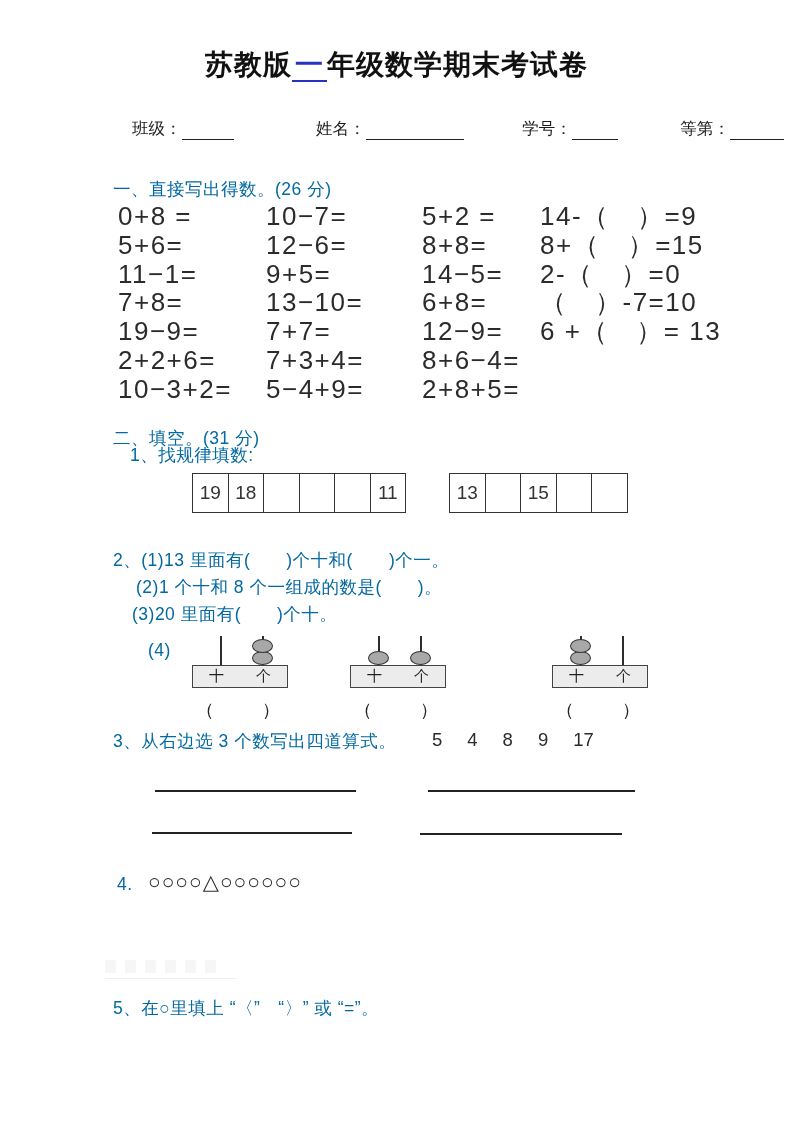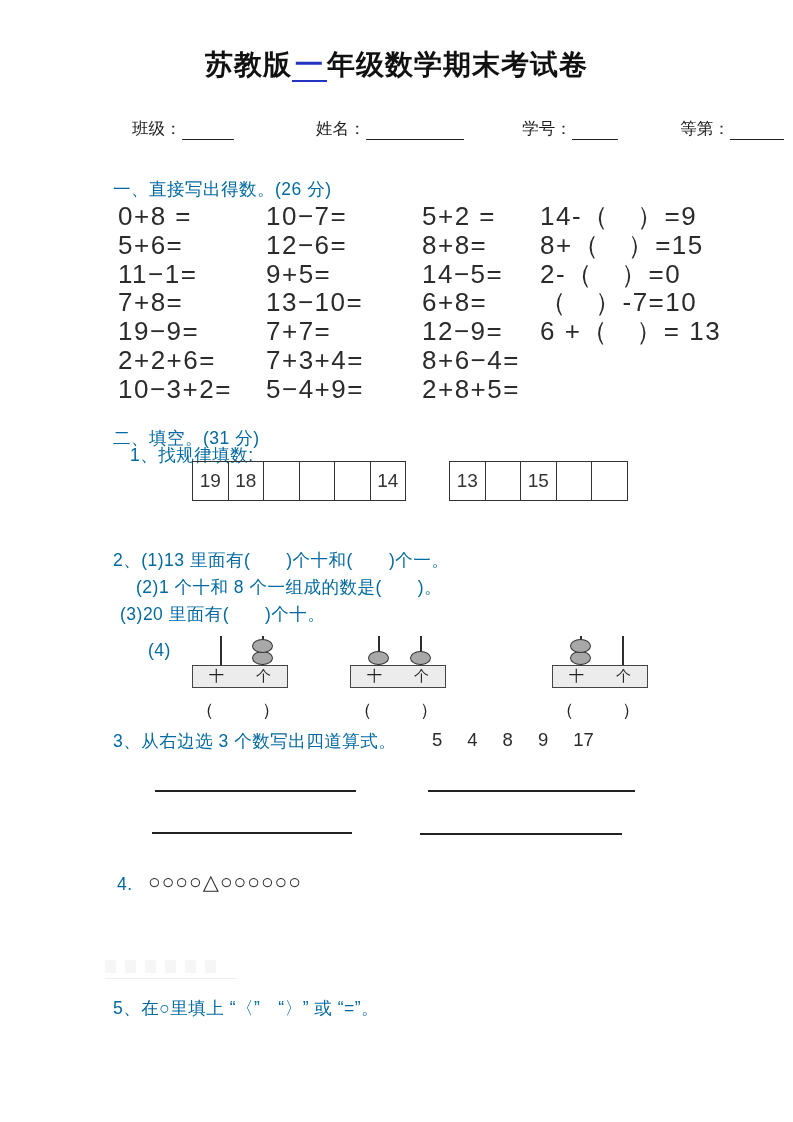--- a/index.html
+++ b/index.html
@@ -28,34 +28,34 @@
   .s2head{position:absolute;top:410px;left:113px;margin-top:16px;}
   .q1label{position:absolute;top:443px;left:130px;}
   
   .eqgrid{
     position:absolute;top:202px;left:118px;width:560px;
     display:grid;grid-template-columns:148px 156px 118px auto;
     grid-auto-rows:28.8px;align-items:center;
   }
   .eq-cell{font-size:26px;color:#2b2b2b;letter-spacing:1.5px;white-space:nowrap;}
   
-  .seqt{position:absolute;top:461px;display:flex;border:1.6px solid #333;}
+  .seqt{position:absolute;top:473px;display:flex;border:1.6px solid #333;}
   #q1t1{left:192px;}
   #q1t2{left:449px;}
   .seq-cell{
     width:34.5px;height:38px;border-right:1.6px solid #333;
     display:flex;align-items:center;justify-content:center;
     font-size:19px;color:#333;
   }
   .seq-cell:last-child{border-right:none;}
   
   .q2l{position:absolute;left:113px;white-space:nowrap;text-align:right;}
   .q2l1{top:548px;}
   .q2l2{top:575px;left:136px;}
-  .q2l3{top:602px;left:120px;}
+  .q2l3{top:602px;left:132px;}
   .q2l4{top:640px;left:148px;}
   
   .abrow{position:absolute;top:636px;left:0;width:793px;height:95px;}
   .abacus{position:absolute;top:0;width:96px;height:95px;}
   .ab0{left:192px;} .ab1{left:350px;} .ab2{left:552px;}
   .rod{position:absolute;top:0;width:1.6px;height:29px;background:#2e2e2e;}
   .bead{
     position:absolute;width:21px;height:14px;border-radius:50%;
     background:#a8a8a8;border:1.4px solid #333;box-sizing:border-box;
   }
@@ -146,21 +146,21 @@
 
   <div class="zh s2head">二、填空。(31 分)</div>
   <div class="zh q1label">1、找规律填数:</div>
 
   <div class="seqt" id="q1t1">
       <div class="seq-cell">19</div>
       <div class="seq-cell">18</div>
       <div class="seq-cell"></div>
       <div class="seq-cell"></div>
       <div class="seq-cell"></div>
-      <div class="seq-cell">14</div>
+      <div class="seq-cell">11</div>
     </div>
   <div class="seqt" id="q1t2">
       <div class="seq-cell">13</div>
       <div class="seq-cell"></div>
       <div class="seq-cell">15</div>
       <div class="seq-cell"></div>
       <div class="seq-cell"></div>
     </div>
 
   <div class="zh q2l q2l1">2、(1)13 里面有(　　)个十和(　　)个一。</div>

